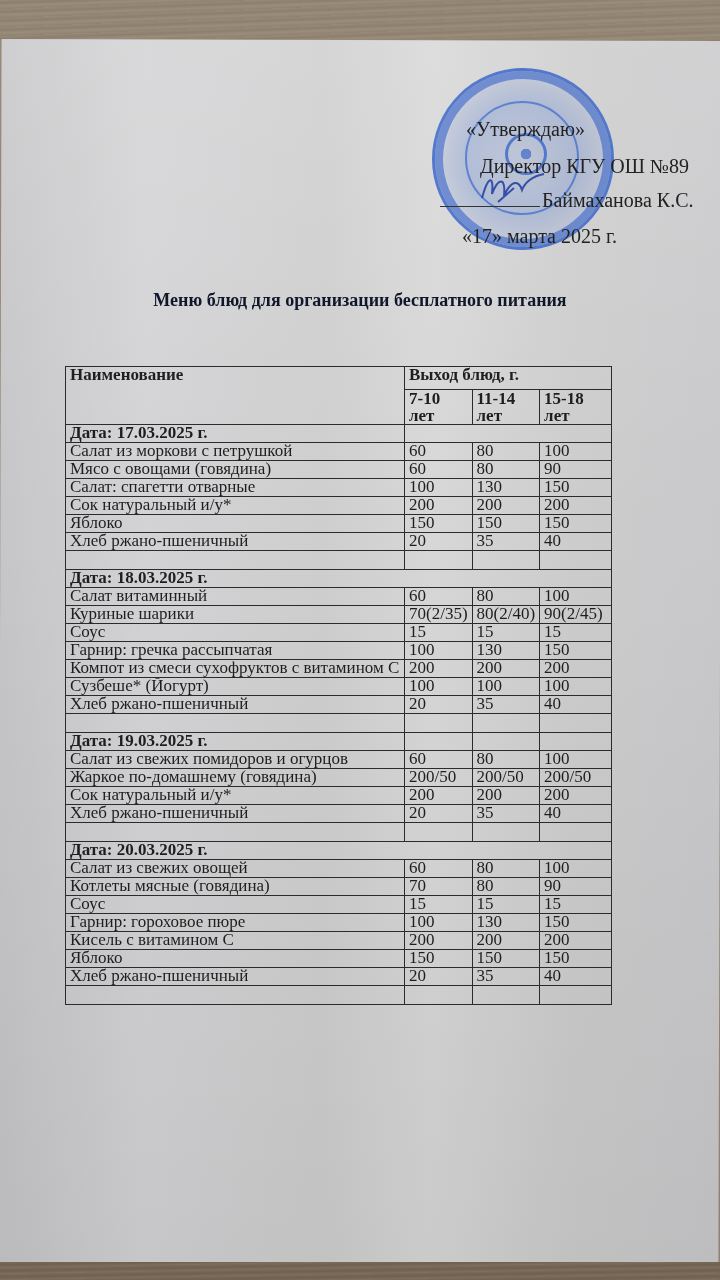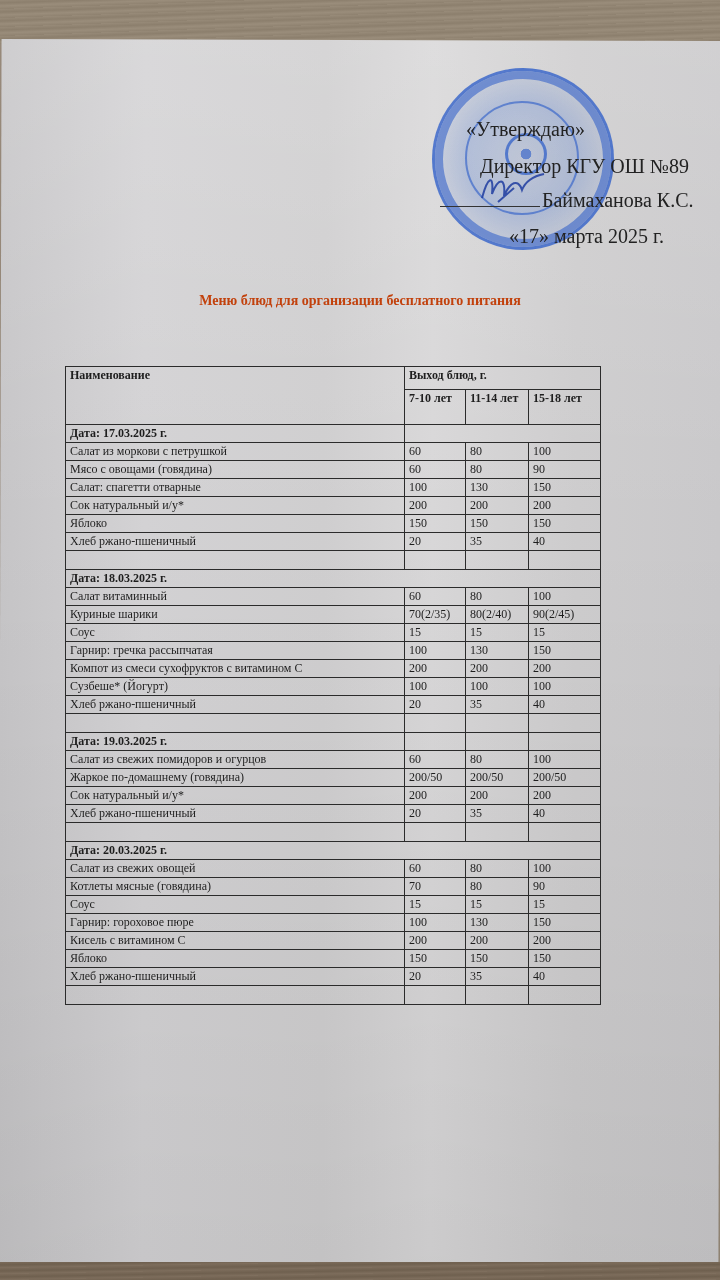--- a/index.html
+++ b/index.html
@@ -45,30 +45,30 @@
   .signature {
     position: absolute; left: 478px; top: 168px; width: 70px; height: 38px;
   }
   .approve {
     position: absolute; color: #222; font-size: 20px;
   }
   .approve-1 { left: 466px; top: 118px; }
   .approve-2 { left: 480px; top: 155px; }
   .approve-3 { left: 542px; top: 189px; }
   .approve-line { position: absolute; left: 440px; top: 206px; width: 100px; border-top: 1px solid #333; }
-  .approve-4 { left: 462px; top: 225px; margin-left: 47px; }
+  .approve-4 { left: 462px; top: 225px; }
 
   .title {
     position: absolute; left: 40px; top: 292px; width: 640px;
-    text-align: center; font-weight: bold; font-size: 14px; line-height: 17px; color: #c2410c;
+    text-align: center; font-weight: bold; font-size: 18px; line-height: 17px; color: #0f172a;
   }
 
   table.menu {
     position: absolute; left: 65px; top: 366px;
-    border-collapse: collapse; color: #1e1e1e; font-size: 12px;
+    border-collapse: collapse; color: #1e1e1e; font-size: 17px;
     table-layout: fixed;
   }
   table.menu td {
     border: 1px solid #2b2b2b; padding: 0 4px; height: 17px; line-height: 16px;
     vertical-align: top; white-space: nowrap; overflow: hidden;
   }
   .c1 { width: 339px; } .c2 { width: 61px; } .c3 { width: 63px; } .c4 { width: 72px; }
   .bold { font-weight: bold; }
   tr.hdr1 td { height: 22px; }
   tr.hdr2 td { height: 34px; white-space: normal; line-height: 17px; margin-top: 8px; }

